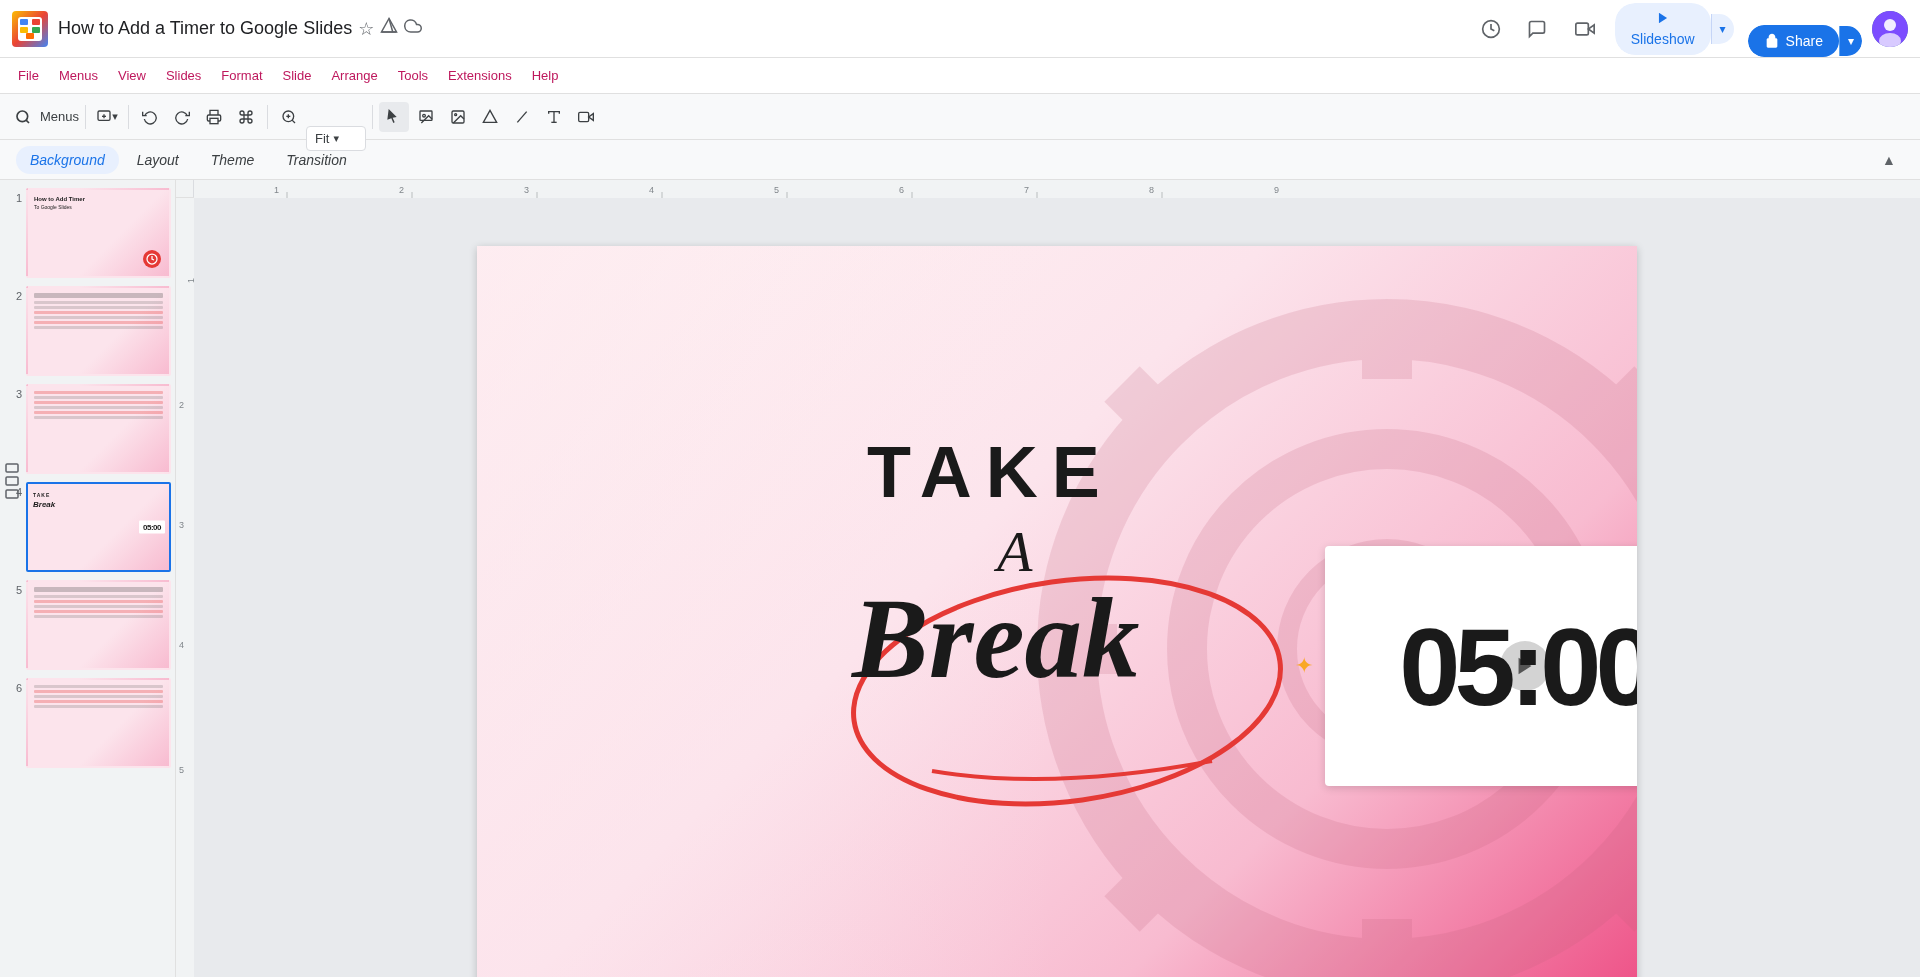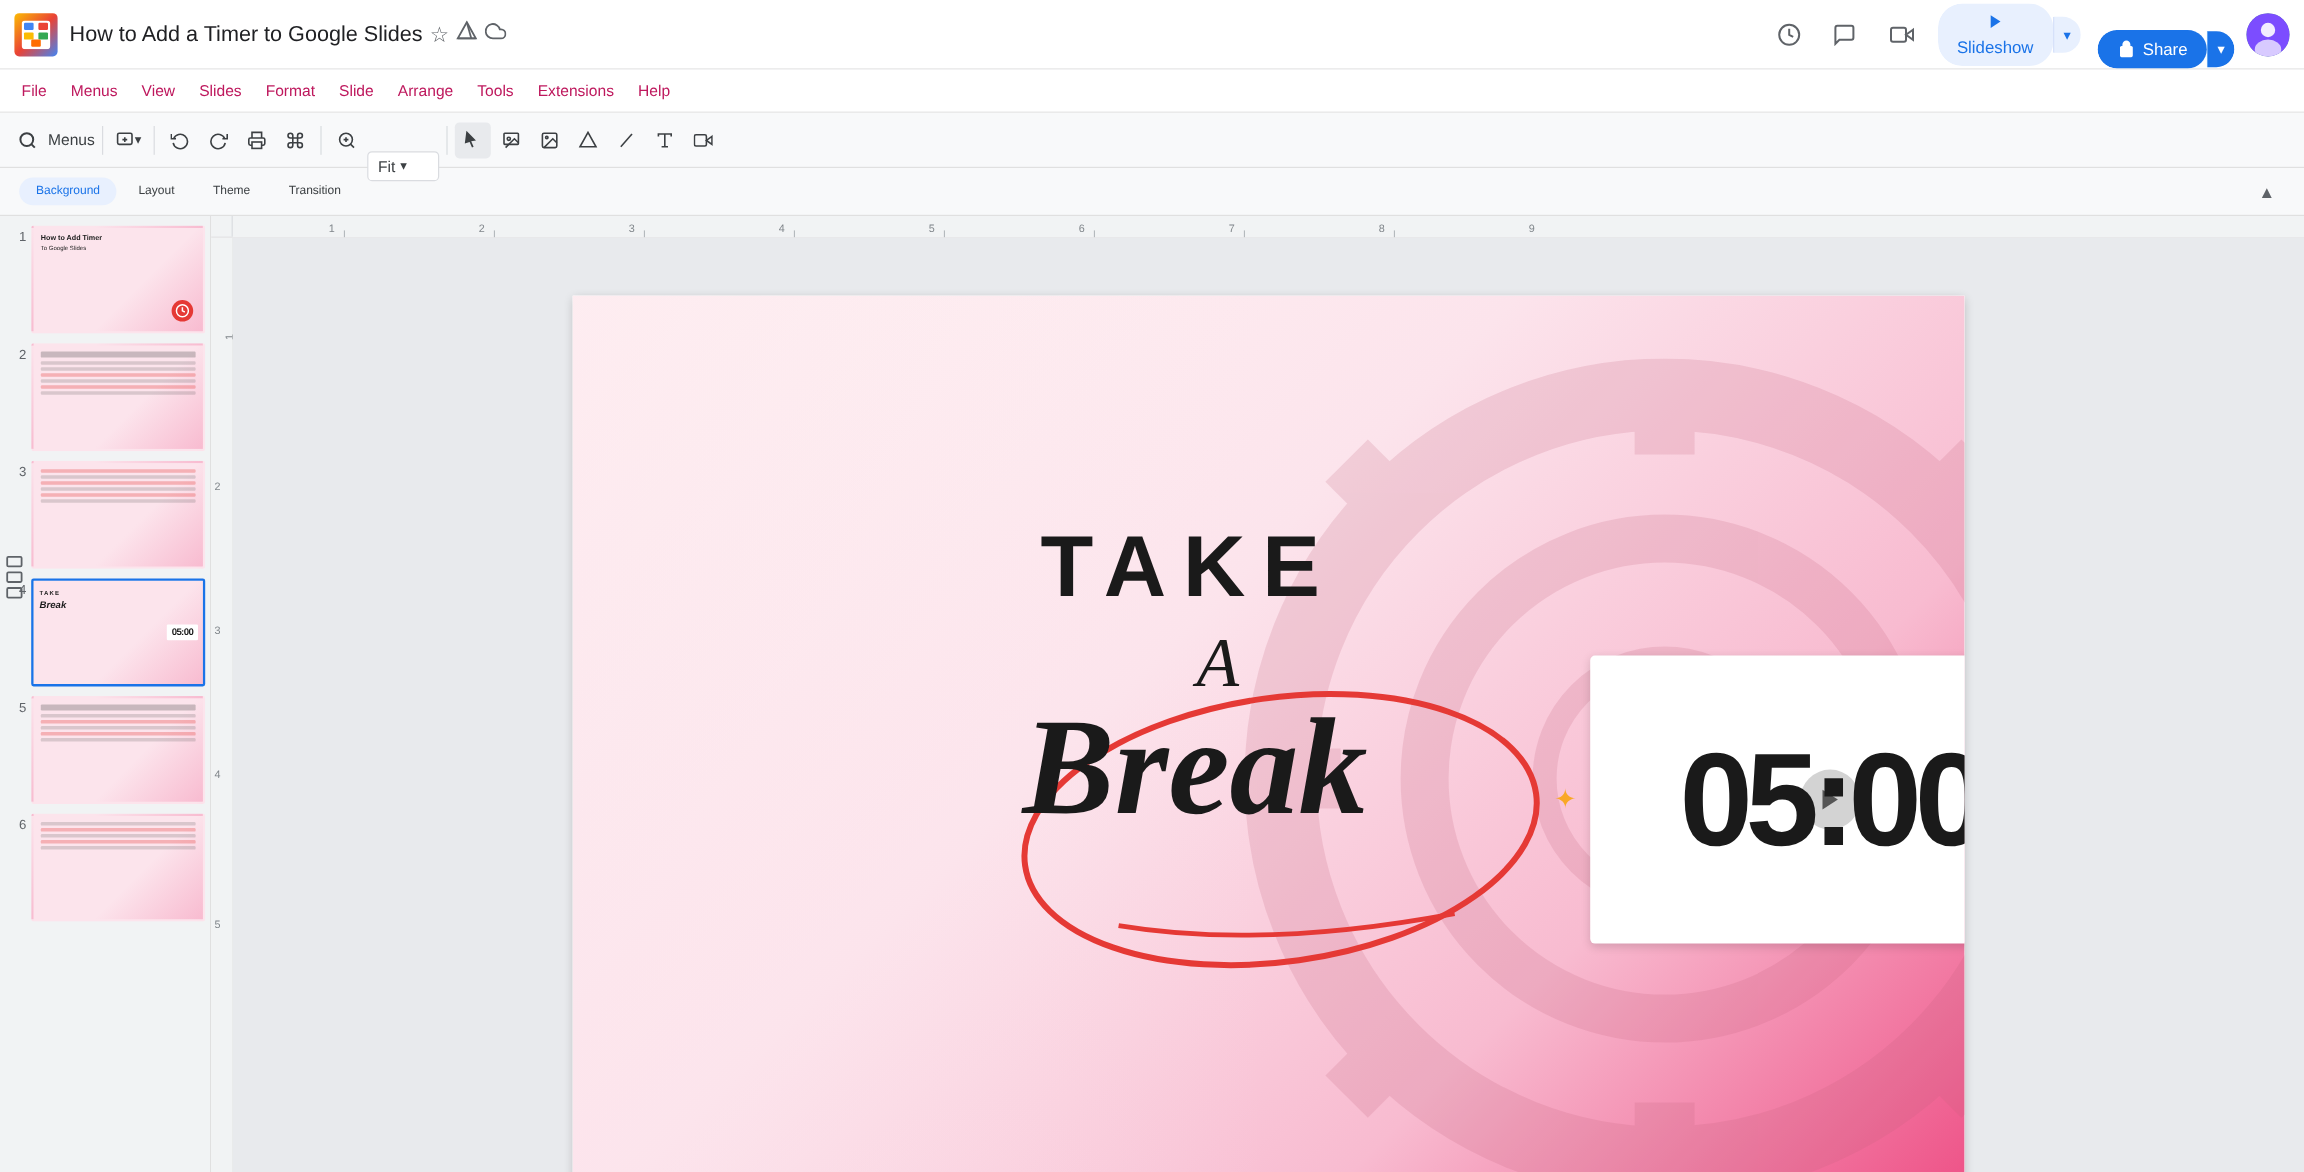--- a/index.html
+++ b/index.html
@@ -91,22 +91,22 @@
     }
 
     
     #slide-tab-bar {
       display: flex; align-items: center;
       height: 40px; background: #f8f9fa;
       padding: 0 16px; border-bottom: 1px solid #e0e0e0;
       gap: 4px;
     }
     .slide-tab {
-      padding: 6px 14px; font-size: 10px; color: #3c4043;
-      cursor: pointer; border-radius: 20px; white-space: nowrap;
+      padding: 6px 14px; font-size: 14px; color: #3c4043;
+      cursor: pointer; border-radius: 20px; white-space: nowrap; font-style: italic;
     }
     .slide-tab.active {
       background: #e8f0fe; color: #1a73e8; font-weight: 500;
     }
     #tab-collapse {
       margin-left: auto; width: 30px; height: 30px;
       display: flex; align-items: center; justify-content: center;
       cursor: pointer; color: #5f6368; font-size: 14px;
     }
 

